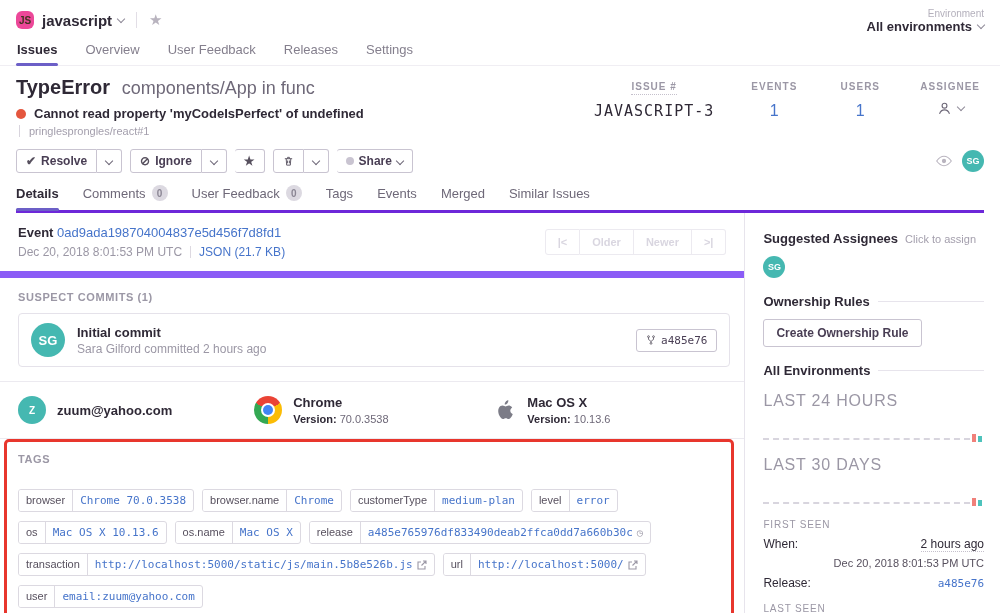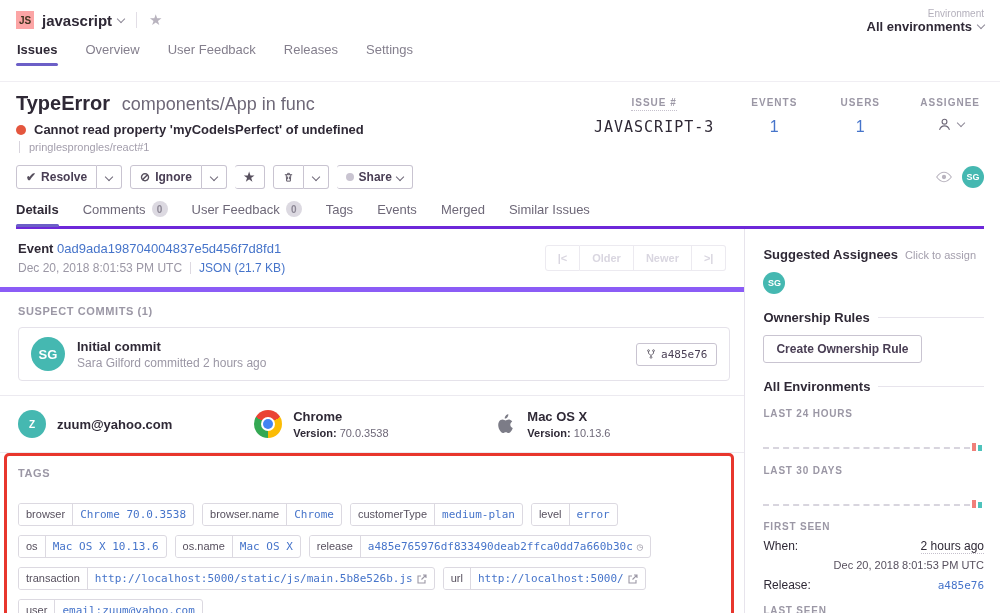--- a/index.html
+++ b/index.html
@@ -3,31 +3,31 @@
 <meta charset="utf-8">
 <style>
   * { margin:0; padding:0; box-sizing:border-box; }
   html,body { width:1000px; height:613px; overflow:hidden; background:#fff;
     font-family:"Liberation Sans", sans-serif; color:#2f2936; }
   .mono { font-family:"DejaVu Sans Mono", monospace; }
 
   
   .global-header { position:relative; padding:8px 16px 0; }
   .project-row { display:flex; align-items:center; gap:8px; height:24px; }
-  .js-proj-badge { width:18px; height:18px; background:#fca5a5; border-radius:0;
+  .js-proj-badge { width:18px; height:18px; background:#ec4899; border-radius:6px;
     font-size:10px; font-weight:bold; color:#40341f; display:flex; align-items:center; justify-content:center; }
   .project-name { font-size:15px; font-weight:bold; color:#2f2936; display:flex; align-items:center; gap:6px; cursor:pointer; }
   .chev { width:6px; height:6px; border-right:1.5px solid currentColor; border-bottom:1.5px solid currentColor;
     transform:rotate(45deg); display:inline-block; margin-top:-3px; color:#8f8a98; }
   .hdr-divider { width:1px; height:16px; background:#e2dee6; margin:0 4px; }
   .bookmark-star { color:#b9b4bf; font-size:15px; cursor:pointer; }
   .env-block { position:absolute; top:8px; right:16px; text-align:right; }
   .env-label { font-size:10px; color:#b4b0bc; }
   .env-value { font-size:13px; font-weight:bold; color:#2f2936; display:flex; align-items:center; gap:6px; justify-content:flex-end; cursor:pointer; }
-  .nav-tabs { display:flex; gap:26px; padding:8px 16px 16px; border-bottom:1px solid #f0eef3; }
+  .nav-tabs { display:flex; gap:26px; padding:8px 16px 0; border-bottom:1px solid #f0eef3; }
   .nav-tab { font-size:13px; color:#847f8d; padding:2px 1px 8px; cursor:pointer; position:relative; }
   .nav-tab.active { color:#2f2936; font-weight:bold; }
   .nav-tab.active::after { content:""; position:absolute; left:0; right:0; bottom:-1px; height:3px; background:#6c5fc7; border-radius:2px; }
 
   
   .issue-header { padding:10px 16px 0; }
   .issue-top { display:flex; justify-content:space-between; }
   .issue-title-line { font-size:20px; }
   .issue-type { font-weight:bold; color:#2f2936; }
   .issue-culprit { color:#6e6878; font-weight:300; margin-left:6px; font-size:18px; }
@@ -73,21 +73,21 @@
   .count-badge { background:#dcd9e1; color:#8b8694; font-size:10px; font-weight:bold;
     width:16px; height:16px; border-radius:50%; display:flex; align-items:center; justify-content:center; }
 
   
   .content { display:flex; align-items:stretch; height:440px; }
   .main { width:780px; border-right:1px solid #e7e4ec; }
   .sidebar { flex:1; padding:18px 16px 0 18px; }
 
   
   .event-row { display:flex; justify-content:space-between; align-items:center;
-    padding:12px 18px; border-bottom:5px solid #8b5cf6; }
+    padding:12px 18px; border-bottom:7px solid #8b5cf6; }
   .event-l1 { font-size:13px; }
   .event-label { font-weight:bold; }
   a.blue { color:#4674ca; text-decoration:none; cursor:pointer; }
   .event-l2 { margin-top:5px; font-size:12px; color:#9b97a5; display:flex; align-items:center; gap:8px; }
   .v-sep { width:1px; height:12px; background:#ddd9e1; }
   .nav-group { display:flex; }
   .nav-btn { border:1px solid #eceaf0; background:#fff; color:#d9d6e0; font-size:11px; font-weight:bold;
     padding:6px 12px; cursor:default; }
   .nav-btn + .nav-btn { border-left:none; }
   .nav-btn:first-child { border-radius:3px 0 0 3px; }
@@ -131,26 +131,26 @@
   
   .exception-section { padding:11px 14px 0 18px; }
 
   
   .sb-header { display:flex; align-items:center; font-size:13px; font-weight:bold; color:#2f2936; white-space:nowrap; }
   .sb-header::after { content:""; flex:1; border-top:1px solid #e7e4ec; margin-left:8px; }
   .sb-hint { font-size:11px; font-weight:normal; color:#a39eac; margin-left:7px; }
   .sb-block { margin-bottom:16px; }
   .create-rule-btn { margin-top:10px; border:1px solid #c9c4d1; border-radius:3px; background:#fff;
     font-size:12px; font-weight:600; color:#493e54; padding:6px 12px; cursor:pointer; }
-  .spark-label { font-size:10px; font-weight:700; letter-spacing:0.8px; color:#9b97a5; margin-top:14px; }
+  .spark-label { font-size:16px; font-weight:400; letter-spacing:0.8px; color:#9b97a5; margin-top:14px; }
   .spark { display:flex; align-items:flex-end; height:26px; margin:6px 2px 2px 0; }
   .spark-line { flex:1; border-top:2px dashed #d8d5de; margin-bottom:2px; }
   .spark-bar-red { width:4px; height:8px; background:#f0807a; margin-left:2px; }
   .spark-bar-teal { width:4px; height:6px; background:#4ec3bc; margin-left:2px; }
-  .seen-label { font-size:10px; font-weight:700; letter-spacing:0.8px; color:#9b97a5; margin:13px 0 2px; }
+  .seen-label { font-size:10px; font-weight:400; letter-spacing:0.8px; color:#9b97a5; margin:13px 0 2px; }
   .seen-row { display:flex; justify-content:space-between; align-items:baseline; font-size:12px; margin-top:7px; }
   .seen-key { color:#2f2936; }
   .seen-when { border-bottom:1px dotted #c5c0cc; }
   .seen-date { text-align:right; font-size:11px; color:#57505e; margin-top:5px; }
   svg.inline-ico { display:block; }
 </style>
 </head>
 <body>
 
 <div class="global-header">

